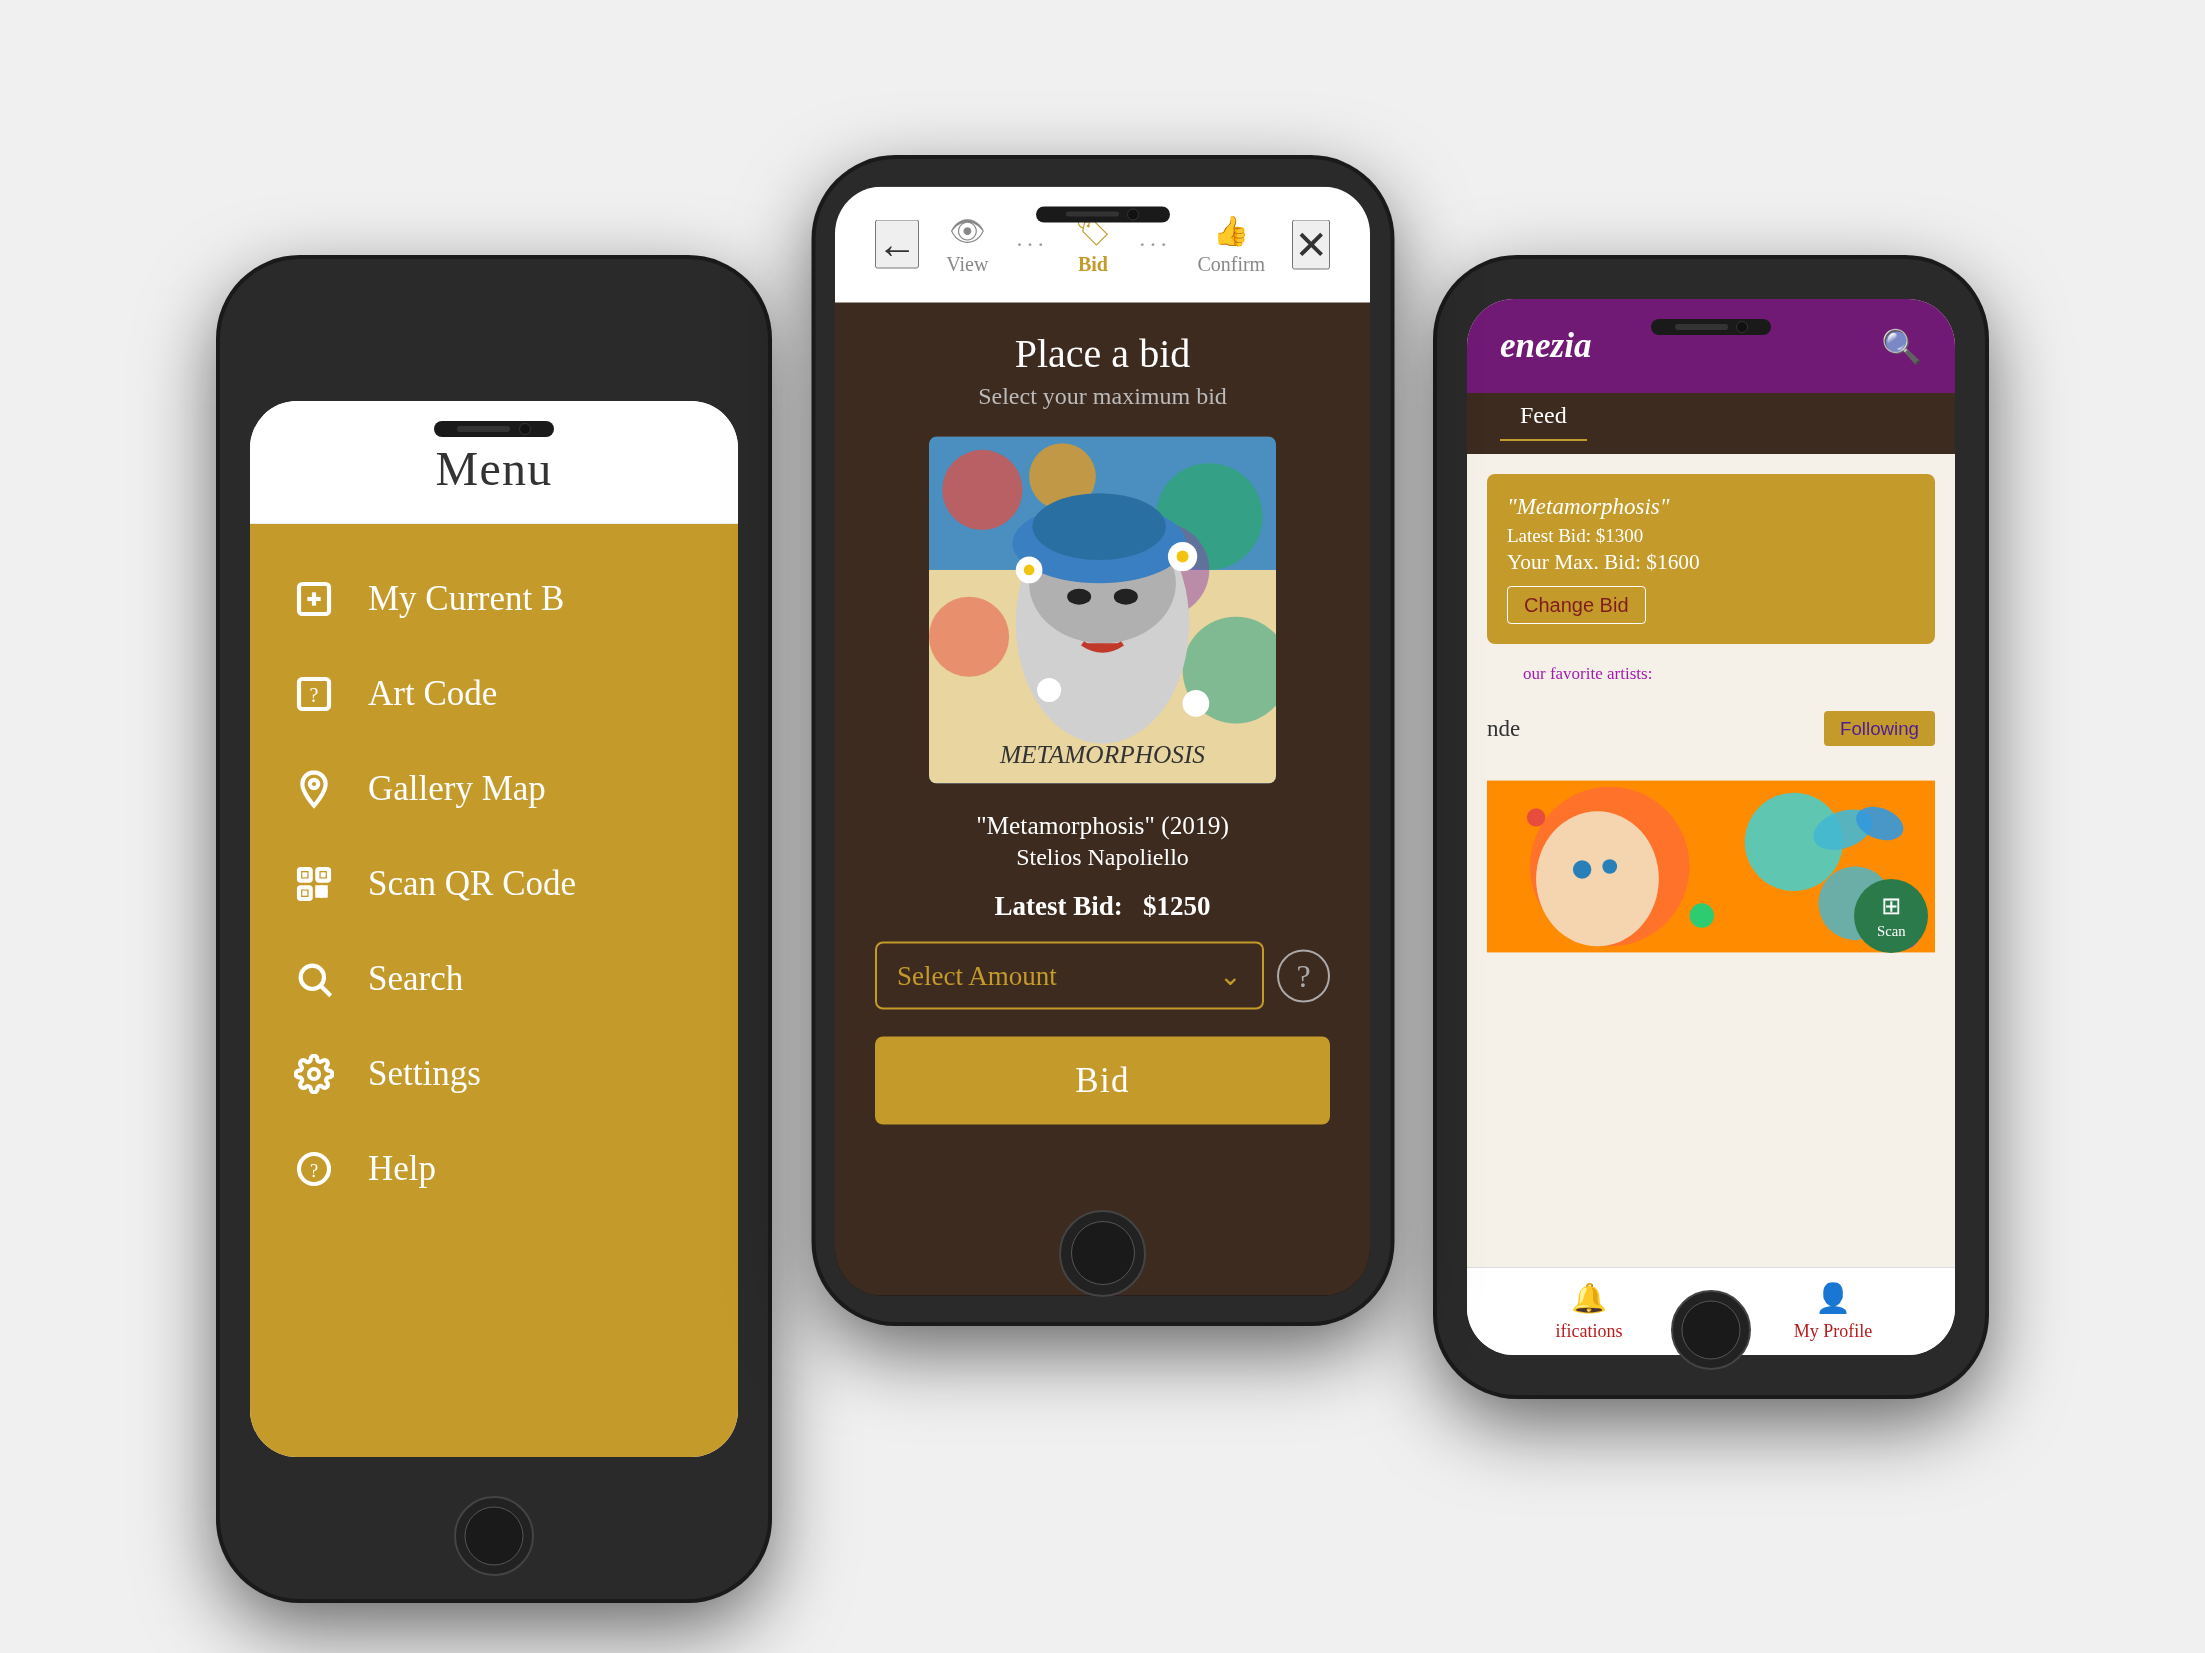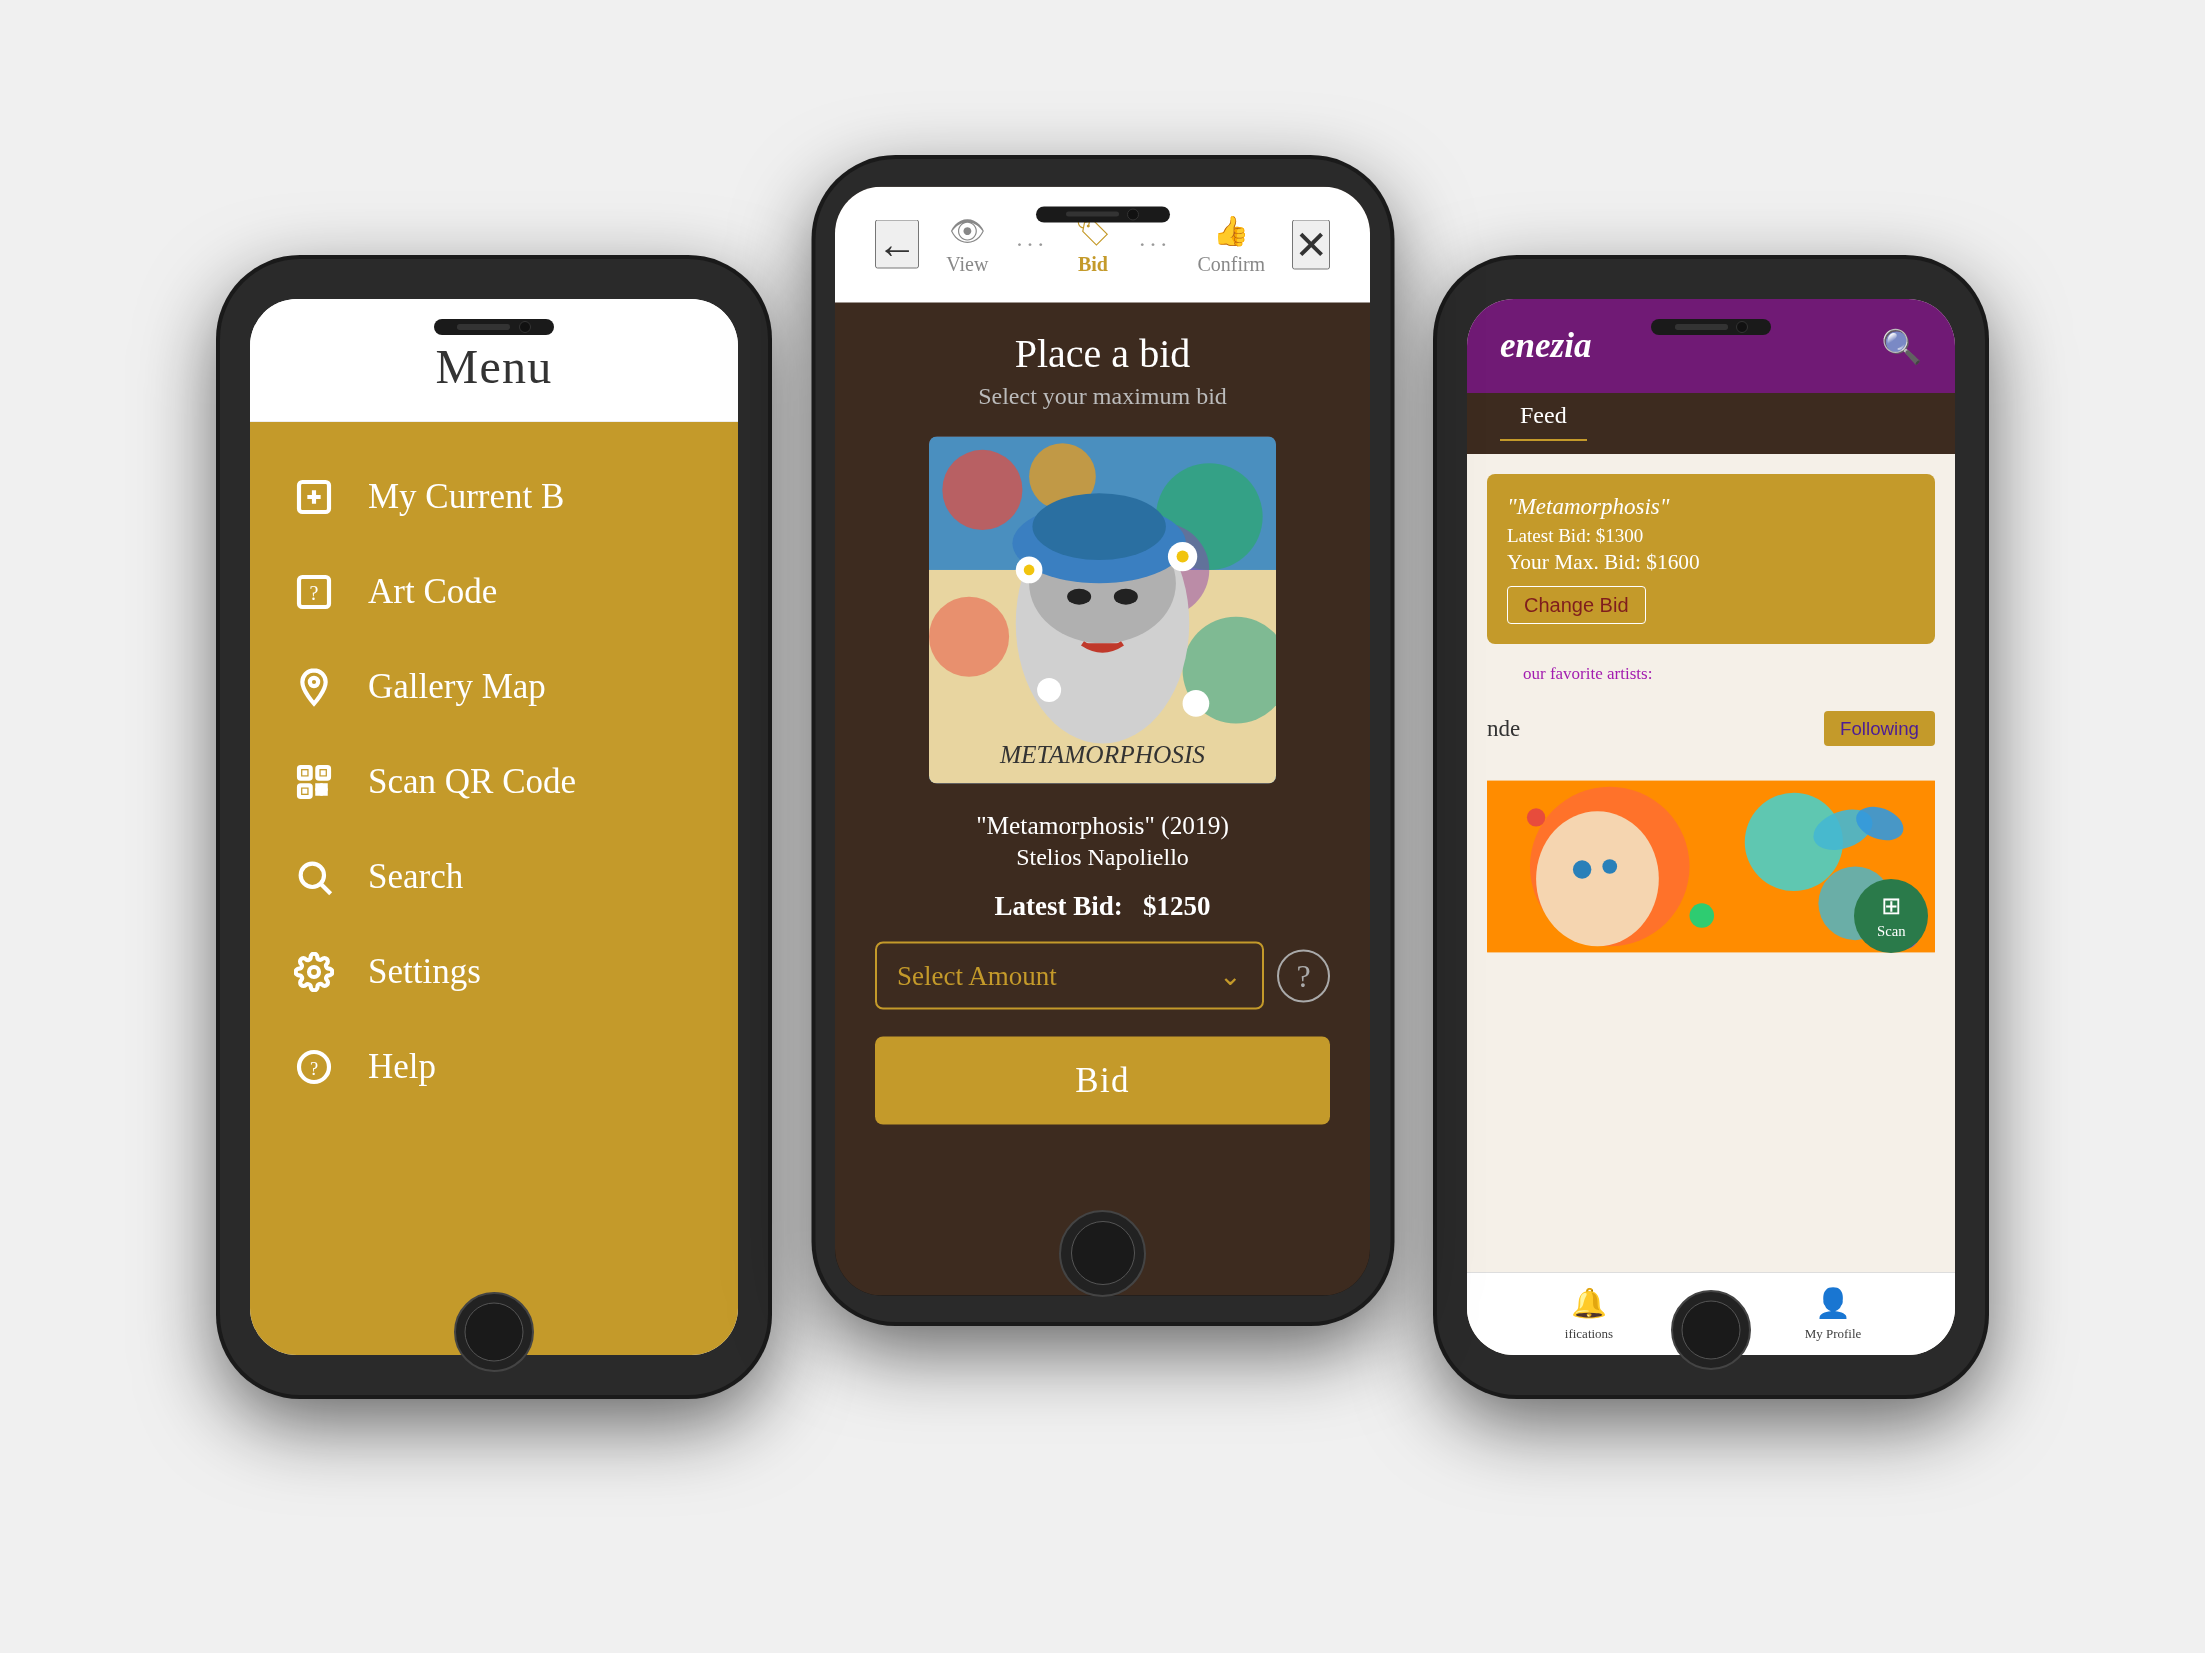--- a/index.html
+++ b/index.html
@@ -38,21 +38,21 @@
       left: 50%;
       transform: translate(-50%, -50%);
       border-radius: 53px;
       background: #111;
       overflow: hidden;
     }
 
     
     .phone-left {
       width: 548px;
-      height: 1136px;
+      height: 1340px;
       left: 53px;
       top: 134px;
       z-index: 1;
     }
 
     .phone-left .phone-inner {
       width: 508px;
       height: 1096px;
     }
 
@@ -535,22 +535,22 @@
       gap: 5.3px;
       cursor: pointer;
     }
 
     .feed-nav-icon {
       font-size: 29px;
       color: #555;
     }
 
     .feed-nav-label {
-      font-size: 13px;
-      color: #404040;
+      font-size: 18px;
+      color: #b91c1c;
     }
   </style>
 </head>
 <body>
 
 <div class="scene">
 
   <div class="phone phone-left" style="position:absolute;left:53px;top:167px;">
     <div class="phone-inner" style="width:488px;height:1056px;top:50%;left:50%;transform:translate(-50%,-50%);border-radius:47px;overflow:hidden;">
       <div class="notch" style="top:20px;width:120px;height:16px;">

